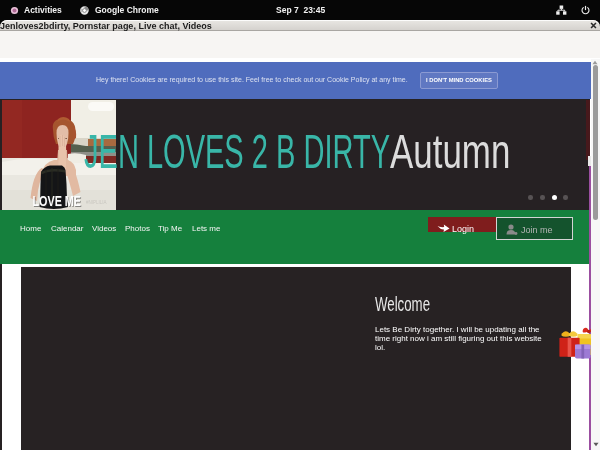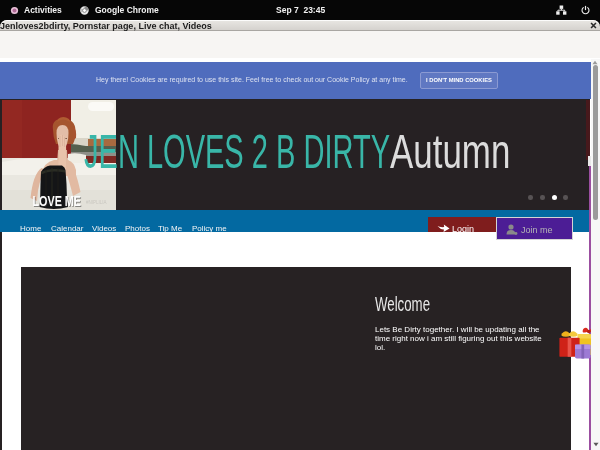--- a/index.html
+++ b/index.html
@@ -31,24 +31,24 @@
 
   
   .titlepart { position:absolute; top:123.3px; white-space:nowrap; font-size:48.5px; font-weight:400; transform-origin:0 0; }
   #title1 { left:84px; color:#39b6a8; transform:scaleX(0.5986); }
   #title2 { left:390px; color:#dcdcdc; transform:scaleX(0.72); }
 
   
   .dot { position:absolute; border-radius:50%; background:#575254; }
 
   
-  #nav { left:0; top:210px; width:591px; height:22px; background:#0369a1; }
+  #nav { left:0; top:210px; width:591px; height:54px; background:#15803d; }
   #nav a { position:absolute; top:14px; font-size:8px; color:#f4f4f4; text-decoration:none; }
   #loginbtn { position:absolute; left:428px; top:217px; width:68px; height:15px; background:#7f1d1d; color:#fff; font-size:9px; }
-  #joinbtn  { position:absolute; left:496px; top:217px; width:77px; height:23px; background:#4c1d95; border:1px solid #d4d4d4; color:#b5b5b5; font-size:9px; }
+  #joinbtn  { position:absolute; left:496px; top:217px; width:77px; height:23px; background:#14532d; border:1px solid #d4d4d4; color:#b5b5b5; font-size:9px; }
 
   
   #contentbox { left:21px; top:267px; width:550px; height:183px; background:#272223; }
   #welcome { position:absolute; left:375px; top:293px; font-size:20px; font-weight:400; color:#e8e8e8; transform:scaleX(0.663); transform-origin:0 0; }
   #welcometext { position:absolute; left:375px; top:325px; width:172px; font-size:8px; line-height:9px; color:#fff; }
 
   
   #purpleline { left:588.5px; top:166px; width:2px; height:284px; background:#9b4ea0; }
 
   
@@ -163,21 +163,21 @@
 <div class="dot" style="left:540px;top:195px;width:4.5px;height:4.5px"></div>
 <div class="dot" style="left:551.5px;top:194.5px;width:5.5px;height:5.5px;background:#fff"></div>
 <div class="dot" style="left:563px;top:195px;width:4.5px;height:4.5px"></div>
 
 <div id="nav" class="abs">
   <a style="left:20px">Home</a>
   <a style="left:51px">Calendar</a>
   <a style="left:92px">Videos</a>
   <a style="left:125px">Photos</a>
   <a style="left:158px">Tip Me</a>
-  <a style="left:192px">Policy me</a>
+  <a style="left:192px">Lets me</a>
 </div>
 <div id="loginbtn" class="abs">
   <svg class="abs" style="left:9px;top:7px" width="13" height="9" viewBox="0 0 13 9">
       <path d="M0.5 2 Q4 6 7 5.5 L6.5 8 L12.5 4.5 L6.8 0.5 L7.2 3 Q3 3.5 0.5 2 Z" fill="#fff"></path>
     </svg>
   <span class="abs" style="left:24px;top:7px">Login</span>
 </div>
 <div id="joinbtn" class="abs">
   <svg class="abs" style="left:9px;top:6px" width="12" height="11" viewBox="0 0 12 11">
       <circle cx="5" cy="3" r="2.6" fill="#8a8a8a"></circle>

